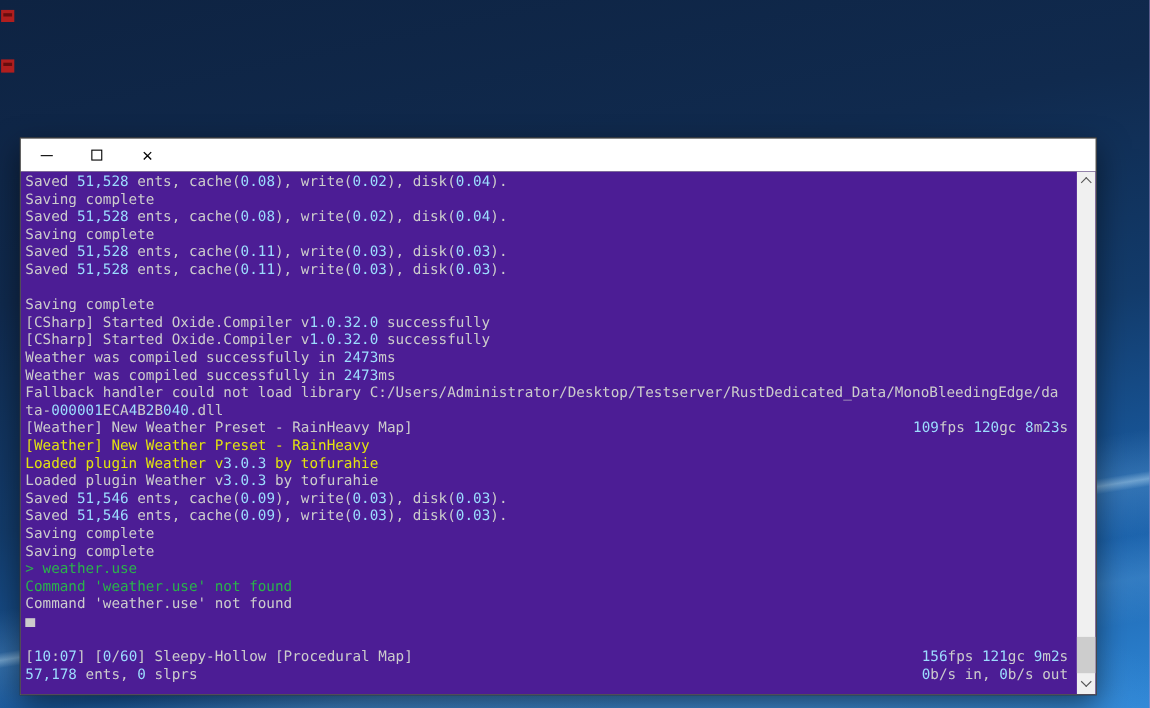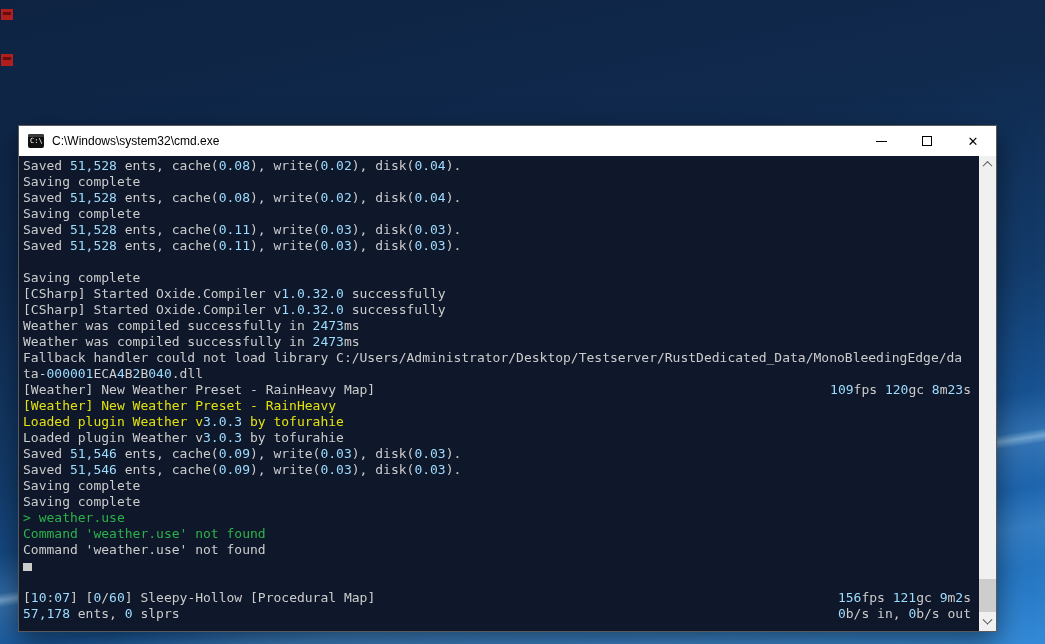--- a/index.html
+++ b/index.html
@@ -35,21 +35,21 @@
   .cmd-icon { width:16px; height:14px; background:#101010; border-radius:2px; position:relative; flex:0 0 16px; }
   .cmd-icon::before { content:""; position:absolute; left:0; top:0; right:0; height:3px; background:#3a3a3a; border-radius:2px 2px 0 0; }
   .cmd-icon::after { content:"C:\\"; position:absolute; left:2px; top:3px; color:#fff; font-size:7px; line-height:9px; font-family:"DejaVu Sans Mono", monospace; }
   .title-text { font-size:12px; color:#000; white-space:nowrap; }
   .controls { display:flex; height:30px; flex:0 0 auto; }
   .ctrl { width:46px; height:30px; display:flex; align-items:center; justify-content:center; cursor:default; }
   .min-glyph { width:11px; height:0; border-top:1px solid #000; display:block; }
   .max-glyph { width:10px; height:10px; border:1px solid #000; display:block; }
   .close-glyph { font-size:13px; color:#000; line-height:13px; }
 
-  .console { position:relative; flex:1 1 auto; background:#0f172a; overflow:hidden; }
+  .console { position:relative; flex:1 1 auto; background:#4c1d95; overflow:hidden; }
   .console-output {
     position:absolute; left:0; top:0; right:17px; bottom:0;
     padding:2px 8px 0 4px;
     font-family:"DejaVu Sans Mono", monospace; font-size:13px; line-height:16px;
     white-space:pre; overflow:hidden;
   }
   .row { display:flex; justify-content:space-between; height:16px; white-space:pre; }
   .seg-left, .seg-right { white-space:pre; }
   .cursor { display:inline-block; width:9px; height:8px; background:#cccccc; vertical-align:-1px; }
 
@@ -66,24 +66,20 @@
 
 <div class="desktop">
   <div class="beam beam-a"></div>
   <div class="beam beam-c"></div>
   <div class="beam beam-b"></div>
   <div class="artifact artifact-1"></div>
   <div class="artifact artifact-2"></div>
 
   <div class="window">
     <div class="titlebar">
-      <div class="titlebar-left">
-        <span class="cmd-icon"></span>
-        <span class="title-text">C:\Windows\system32\cmd.exe</span>
-      </div>
       <div class="controls">
         <div class="ctrl">
           <span class="min-glyph"></span>
         </div>
         <div class="ctrl">
           <span class="max-glyph"></span>
         </div>
         <div class="ctrl">
           <span class="close-glyph">✕</span>
         </div>

